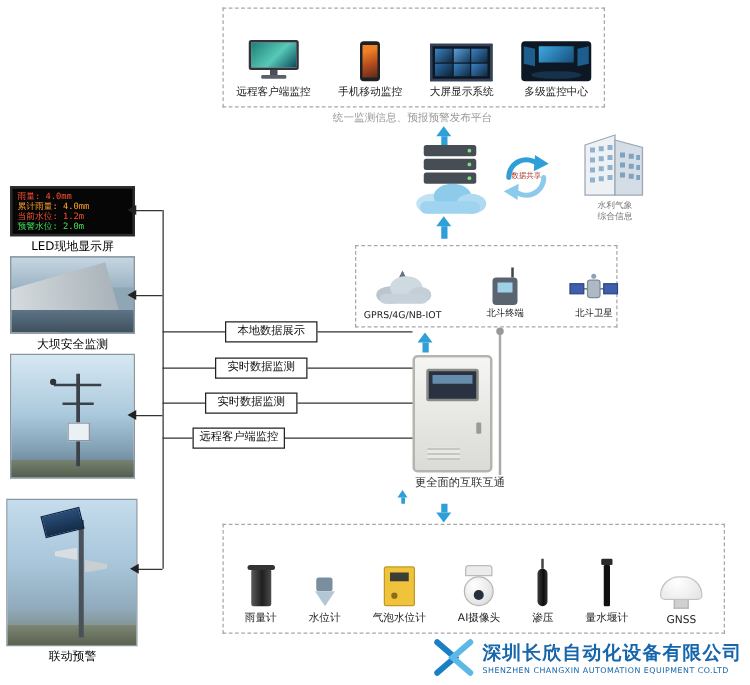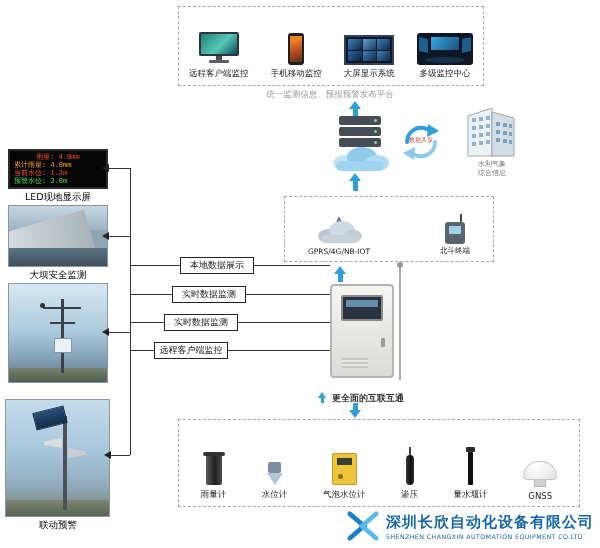--- a/index.html
+++ b/index.html
@@ -76,21 +76,21 @@
   .mlabel{position:absolute;width:74px;height:17px;line-height:15px;background:#fff;border:1px solid #222;font-size:9px;text-align:center;box-sizing:border-box;color:#111;z-index:3;}
   .hline{position:absolute;height:1px;background:#333;z-index:1;}
   .vline{position:absolute;width:1px;background:#333;z-index:1;}
   .tri-left{position:absolute;width:0;height:0;border-top:4px solid transparent;border-bottom:4px solid transparent;border-right:7px solid #222;z-index:2;}
 
   
   .photo{position:absolute;overflow:hidden;border:1px solid #8a96a0;box-sizing:border-box;}
   .pcap{position:absolute;width:110px;text-align:center;font-size:9.5px;color:#000;}
 
   #led-screen{left:8px;top:149px;width:100px;height:40px;background:#060606;border:2px solid #2b2b2b;padding:2px 4px;display:flex;flex-direction:column;justify-content:space-around;font-family:"DejaVu Sans Mono","Liberation Mono",monospace;font-size:7px;line-height:8px;}
-  #led-screen .l1{color:#ff5030;text-align:center;}
+  #led-screen .l1{color:#ff5030;}
   #led-screen .l2{color:#ffa12b;}
   #led-screen .l3{color:#ff5030;}
   #led-screen .l4{color:#46e05a;}
 
   #photo-dam{left:8px;top:205px;width:100px;height:62px;background:#8fa6b5;}
   #photo-dam .dam-sky{position:absolute;left:0;top:0;right:0;height:40%;background:linear-gradient(#c6d6e2,#9db4c4);}
   #photo-dam .dam-wall{position:absolute;left:-12px;top:16px;width:95px;height:44px;background:linear-gradient(100deg,#dde2e5,#a8b2b8);transform:rotate(-16deg);}
   #photo-dam .dam-water{position:absolute;left:0;bottom:0;right:0;height:30%;background:linear-gradient(#5d7486,#3e505c);}
 
   #photo-rain{left:8px;top:283px;width:100px;height:100px;background:linear-gradient(#d6e7f2 0%,#accadd 48%,#84a2b6 76%,#5e7486 100%);}
@@ -102,21 +102,21 @@
   #photo-rain .r-ground{position:absolute;left:0;bottom:0;width:100%;height:14px;background:linear-gradient(#76816f,#535e4e);}
 
   #photo-alert{left:5px;top:399px;width:105px;height:118px;background:linear-gradient(#c5dcec 0%,#a7c5da 45%,#90aabb 75%,#757f6e 100%);}
   #photo-alert .a-pole{position:absolute;left:57px;top:16px;width:4px;height:94px;background:#4a5158;}
   #photo-alert .a-panel{position:absolute;left:28px;top:9px;width:30px;height:16px;background:linear-gradient(#2a4d77,#142c48);border:1px solid #0f2340;transform:rotate(-14deg);}
   #photo-alert .a-horn1{position:absolute;left:38px;top:38px;width:18px;height:10px;background:#d9dee1;clip-path:polygon(100% 0,100% 100%,0 68%,0 32%);}
   #photo-alert .a-horn2{position:absolute;left:62px;top:48px;width:18px;height:10px;background:#c9ced1;clip-path:polygon(0 0,0 100%,100% 68%,100% 32%);}
   #photo-alert .a-ground{position:absolute;left:0;bottom:0;width:100%;height:16px;background:linear-gradient(#7d8672,#596350);}
 
   
-  #rtu-caption{position:absolute;left:332px;top:392px;width:110px;font-size:9px;font-weight:bold;color:#333;}
+  #rtu-caption{position:absolute;left:332px;top:380px;width:110px;font-size:9px;font-weight:normal;color:#333;}
 
   
   #bottom-box{left:178px;top:419px;width:402px;height:88px;display:flex;justify-content:space-around;align-items:flex-end;padding:6px 4px 5px;}
   .sensor{display:flex;flex-direction:column;align-items:center;justify-content:flex-end;gap:4px;height:100%;}
   .sensor-label{font-size:8.5px;color:#222;white-space:nowrap;}
 
   .ic-raingauge{width:16px;height:30px;background:linear-gradient(90deg,#5a5a5a,#1f1f1f 55%,#4c4c4c);border-radius:2px 2px 2px 2px;position:relative;}
   .ic-raingauge::before{content:"";position:absolute;left:-3px;top:-3px;width:22px;height:4px;background:#333;border-radius:2px;}
 
   .ic-levelmeter{display:flex;flex-direction:column;align-items:center;}
@@ -287,20 +287,31 @@
     </div>
     <div class="comm-item">
       <div class="ic-terminal">
           <div class="t-ant"></div>
           <div class="t-body">
             <div class="t-scr"></div>
           </div>
         </div>
       <div class="comm-label">北斗终端</div>
     </div>
+    <div class="comm-item">
+      <svg width="40" height="26" viewBox="0 0 40 26">
+        <rect x="1" y="9" width="11" height="8" fill="#3f5fae" stroke="#2c4480"></rect>
+        <rect x="28" y="9" width="11" height="8" fill="#3f5fae" stroke="#2c4480"></rect>
+        <line x1="12" y1="13" x2="15" y2="13" stroke="#555"></line>
+        <line x1="25" y1="13" x2="28" y2="13" stroke="#555"></line>
+        <rect x="15" y="6" width="10" height="14" rx="2" fill="#aeb9c6" stroke="#7d8a99"></rect>
+        <circle cx="20" cy="3" r="2" fill="#8fa0b5"></circle>
+      </svg>
+      <div class="comm-label">北斗卫星</div>
+    </div>
   </div>
 
   <div id="cabinet">
     <div class="cab-screen"></div>
     <div class="cab-lock"></div>
     <div class="cab-vent"></div>
   </div>
   <div id="cab-antenna"></div>
 
   <div id="rtu-caption">更全面的互联互通</div>
@@ -368,20 +379,27 @@
           <div class="lv-box"></div>
           <div class="lv-cone"></div>
         </div>
       <div class="sensor-label">水位计</div>
     </div>
     <div class="sensor">
       <div class="ic-bubble"></div>
       <div class="sensor-label">气泡水位计</div>
     </div>
     <div class="sensor">
+      <div class="ic-camera">
+          <div class="cam-cap"></div>
+          <div class="cam-ball"></div>
+        </div>
+      <div class="sensor-label">AI摄像头</div>
+    </div>
+    <div class="sensor">
       <div class="ic-piezo">
           <div class="pz-cable"></div>
           <div class="pz-body"></div>
         </div>
       <div class="sensor-label">渗压</div>
     </div>
     <div class="sensor">
       <div class="ic-weir">
           <div class="wr-cap"></div>
           <div class="wr-stick"></div>

